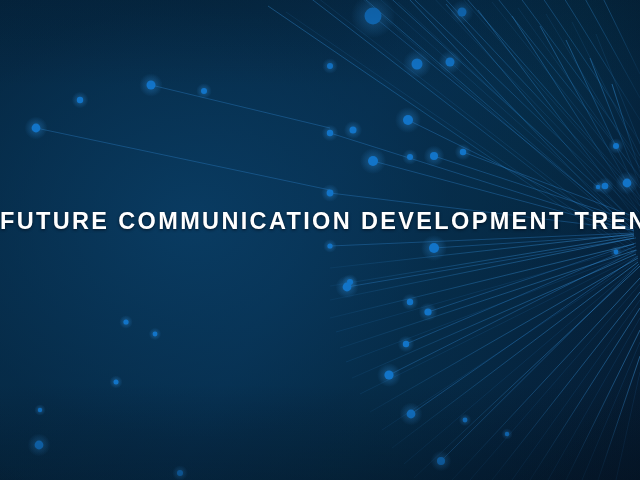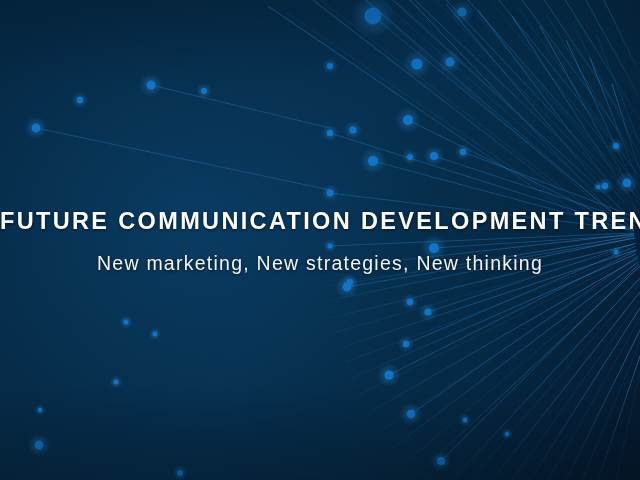--- a/index.html
+++ b/index.html
@@ -255,16 +255,15 @@
         <circle cx="465" cy="420" r="2.4" fill="#1274c8"></circle>
         <circle cx="507" cy="434" r="2.2" fill="#1274c8"></circle>
         <circle cx="616" cy="252" r="2.4" fill="#1274c8"></circle>
       </g>
   </svg>
 
   <div id="vignette"></div>
 
   <div id="text-block">
     <h1 id="title">FUTURE COMMUNICATION DEVELOPMENT TRENDS</h1>
-    <p id="subtitle">New marketing, New strategies, New thinking</p>
   </div>
 
 </div>
 
 </body></html>

